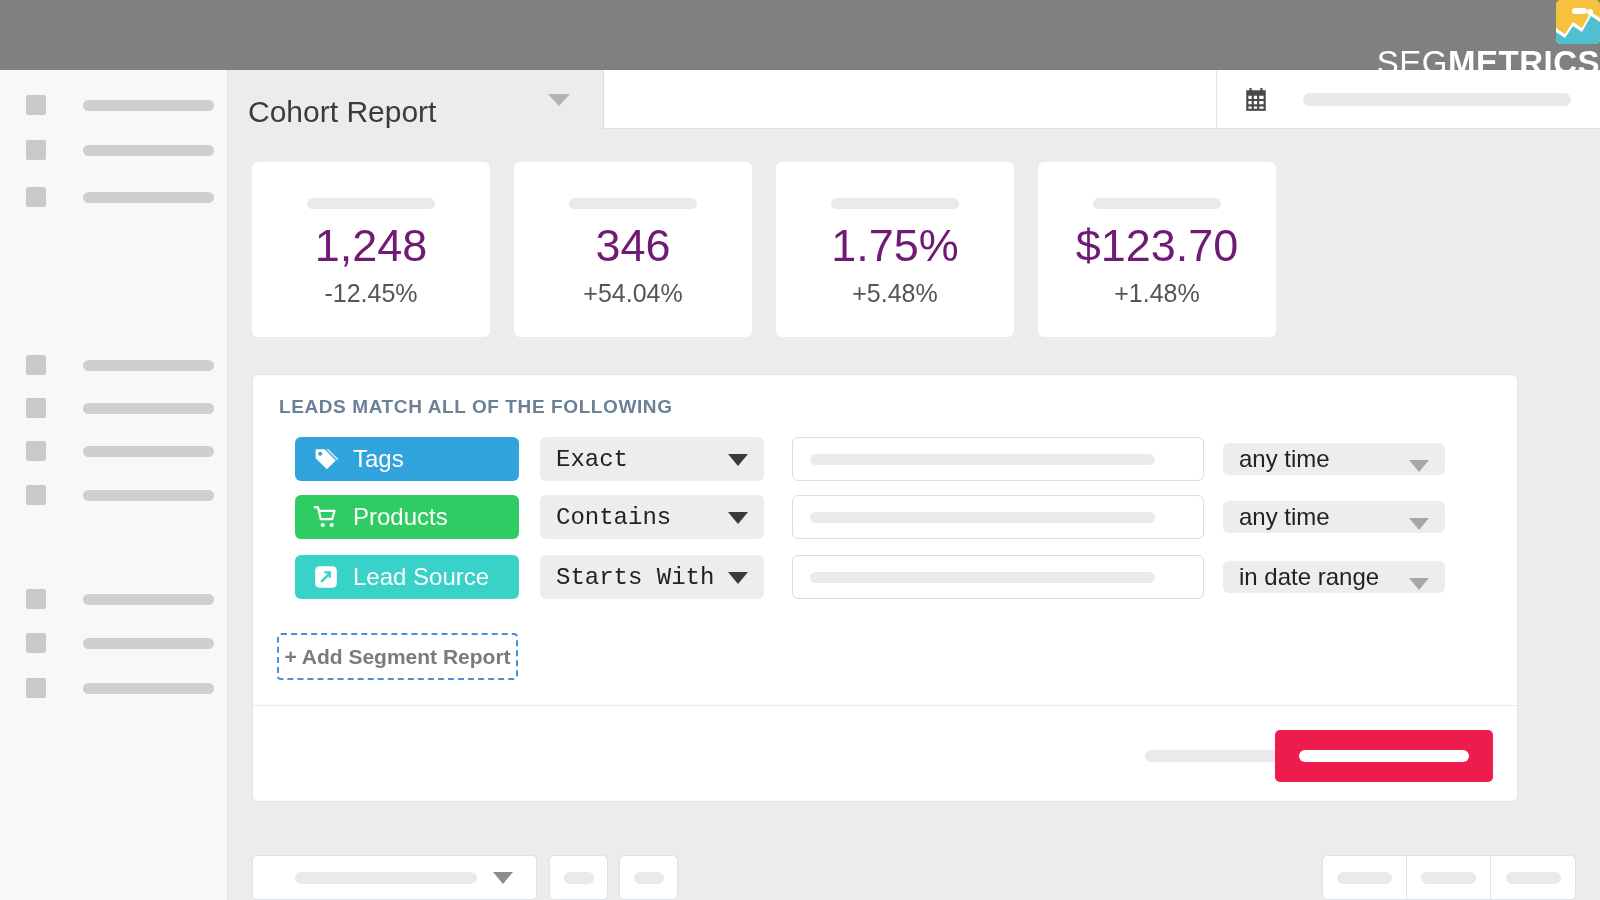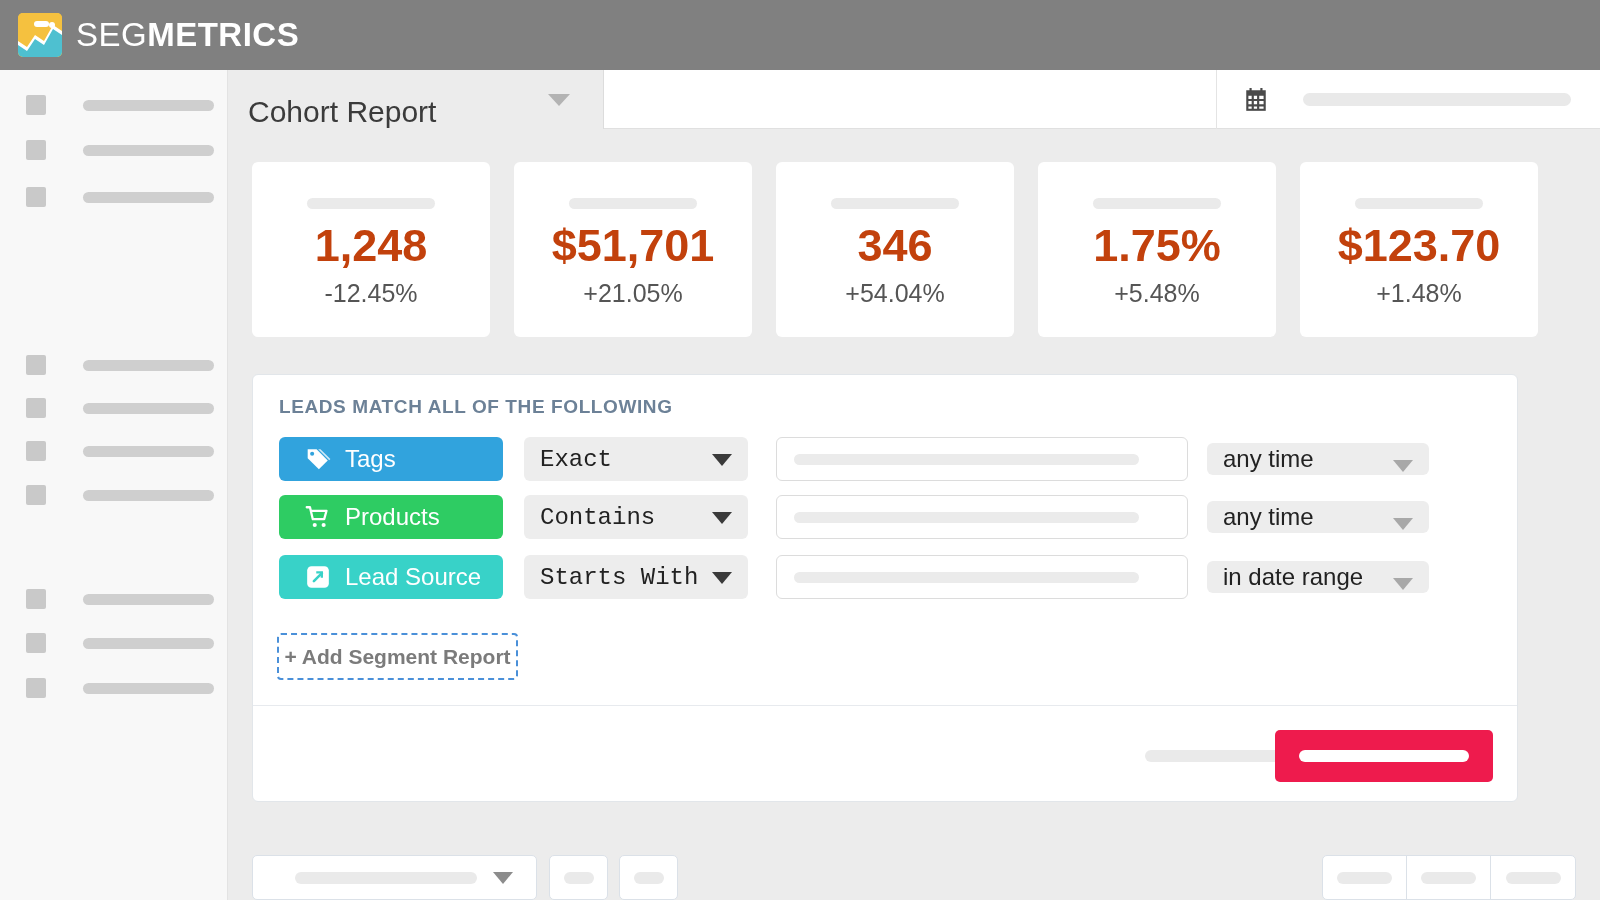--- a/index.html
+++ b/index.html
@@ -7,21 +7,21 @@
     width: 1600px; height: 900px;
     background: #ffffff;
     font-family: "Liberation Sans", sans-serif;
     overflow: hidden;
   }
   .app { position: relative; width: 1600px; height: 900px; background: #ffffff; }
 
   
   .topbar {
     position: absolute; left: 0; top: 0; width: 1600px; height: 70px;
-    background: #808080; display: flex; align-items: center; padding-left: 18px;
+    background: #808080; display: flex; align-items: flex-end; padding-left: 18px; flex-direction: column;
   }
   .logo-mark {
     width: 44px; height: 44px; border-radius: 5px; overflow: hidden;
     position: relative; background: #f5c13f; flex: none;
   }
   .logo-mark .wave {
     position: absolute; left: 0; bottom: 0; width: 100%; height: 100%;
   }
   .logo-text {
     margin-left: 14px; font-size: 33px; letter-spacing: .5px; color: #ffffff;
@@ -69,38 +69,38 @@
   }
 
   
   .cards { position: absolute; left: 24px; top: 33px; display: flex; gap: 24px; }
   .card {
     width: 238px; height: 175px; background: #ffffff; border-radius: 6px;
     display: flex; flex-direction: column; align-items: center; padding-top: 36px;
   }
   .card-ph { width: 128px; height: 11px; background: #eaeaea; border-radius: 6px; }
   .card-val {
-    margin-top: 13px; font-size: 45px; font-weight: 700; color: #c2410c; white-space: nowrap;
+    margin-top: 13px; font-size: 45px; font-weight: 400; color: #701a75; white-space: nowrap;
     line-height: 1.05;
   }
   .card-delta { margin-top: 10px; font-size: 25px; font-weight: 300; color: #555555; }
 
   
   .panel {
     position: absolute; left: 24px; top: 245px; width: 1266px; height: 428px;
     background: #ffffff; border-radius: 6px; border: 1px solid #e2e6ea;
   }
   .panel-title {
     position: absolute; left: 26px; top: 21px;
     font-size: 19px; font-weight: 700; letter-spacing: .6px; color: #6c8197;
   }
   .frow { position: absolute; left: 26px; display: flex; align-items: center; }
   .pill {
     width: 224px; height: 44px; border-radius: 6px; display: flex; align-items: center;
-    padding-left: 26px; color: #ffffff; font-size: 24px; font-weight: 400;
+    padding-left: 18px; color: #ffffff; font-size: 24px; font-weight: 400; margin-left: 16px;
   }
   .pill .pill-ico { width: 26px; height: 26px; flex: none; margin-right: 14px; }
   .select {
     width: 224px; height: 44px; border-radius: 6px; background: #ededed;
     display: flex; align-items: center; padding: 0 16px; margin-left: 21px;
     position: relative; font-size: 24px; font-weight: 300; color: #222222; font-family: Liberation Mono, monospace;
   }
   .select .caret { position: absolute; right: 16px; top: 17px;
       border-left: 10px solid transparent; border-right: 10px solid transparent;
       border-top: 12px solid #3a3a3a; }
@@ -243,25 +243,20 @@
     </div>
   </div>
 
   <div class="main">
 
     <div class="cards">
       <div class="card">
         <span class="card-ph"></span>
         <span class="card-val">1,248</span>
         <span class="card-delta">-12.45%</span>
-      </div>
-      <div class="card">
-        <span class="card-ph"></span>
-        <span class="card-val">$51,701</span>
-        <span class="card-delta">+21.05%</span>
       </div>
       <div class="card">
         <span class="card-ph"></span>
         <span class="card-val">346</span>
         <span class="card-delta">+54.04%</span>
       </div>
       <div class="card">
         <span class="card-ph"></span>
         <span class="card-val">1.75%</span>
         <span class="card-delta">+5.48%</span>

